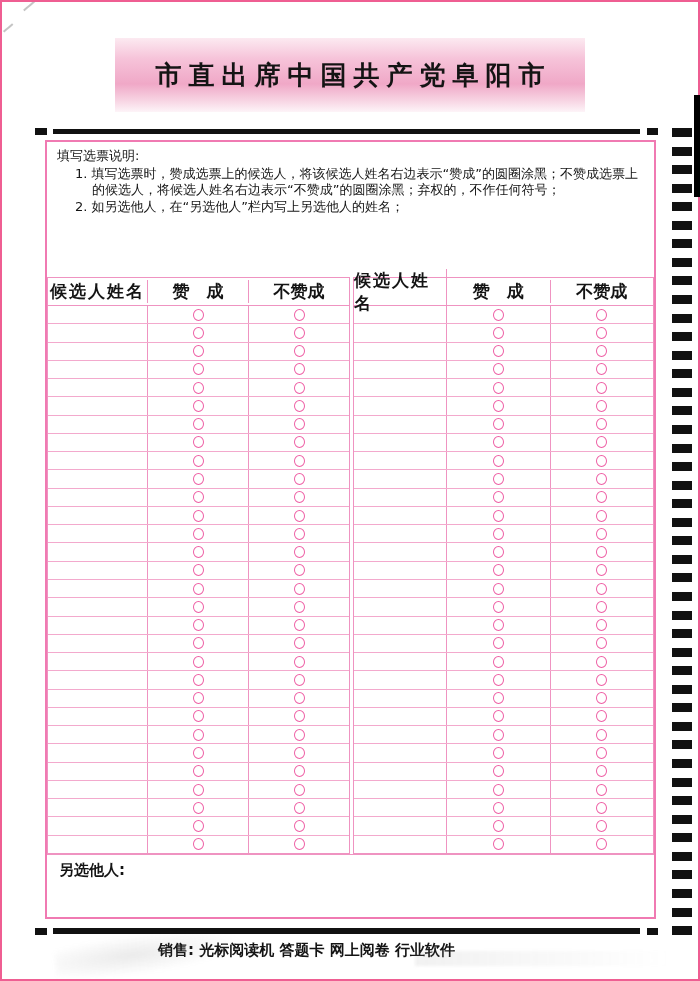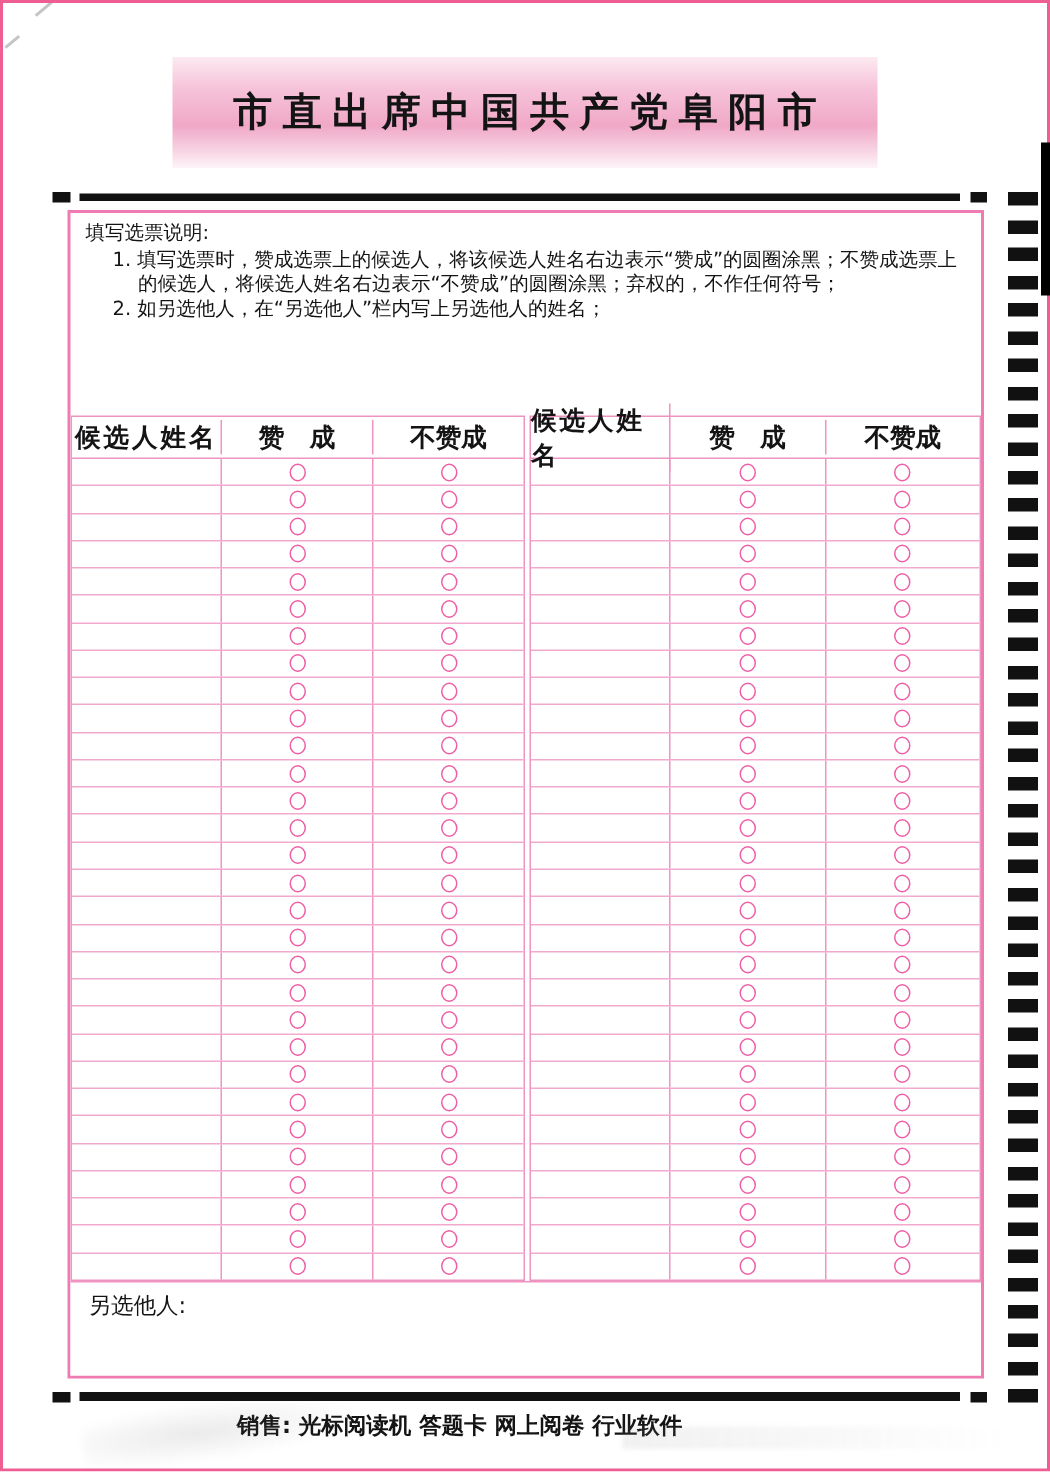--- a/index.html
+++ b/index.html
@@ -76,21 +76,21 @@
   .bubble{
     width:11px;height:12px;border:1.5px solid var(--bubble);border-radius:50%;
     display:inline-block;background:#fff;
   }
 
   
   .write-in{
     position:absolute;left:0;right:0;top:712px;bottom:0;
     border-top:1px solid var(--vline);background:#fff;
   }
-  .write-in-label{position:absolute;left:12px;top:6px;font-size:15px;font-weight:normal;}
+  .write-in-label{position:absolute;left:12px;top:6px;font-size:15px;font-weight:bold;}
 
   
   .footer-text{position:absolute;left:158px;top:941px;font-size:15px;font-weight:bold;white-space:nowrap;}
 
   
   .rmark{position:absolute;left:672px;width:20px;height:9px;background:var(--mark);}
   .edge-strip{position:absolute;left:694px;top:95px;width:6px;height:102px;background:#000;z-index:60;}
 
   
   .wm{position:absolute;pointer-events:none;}

